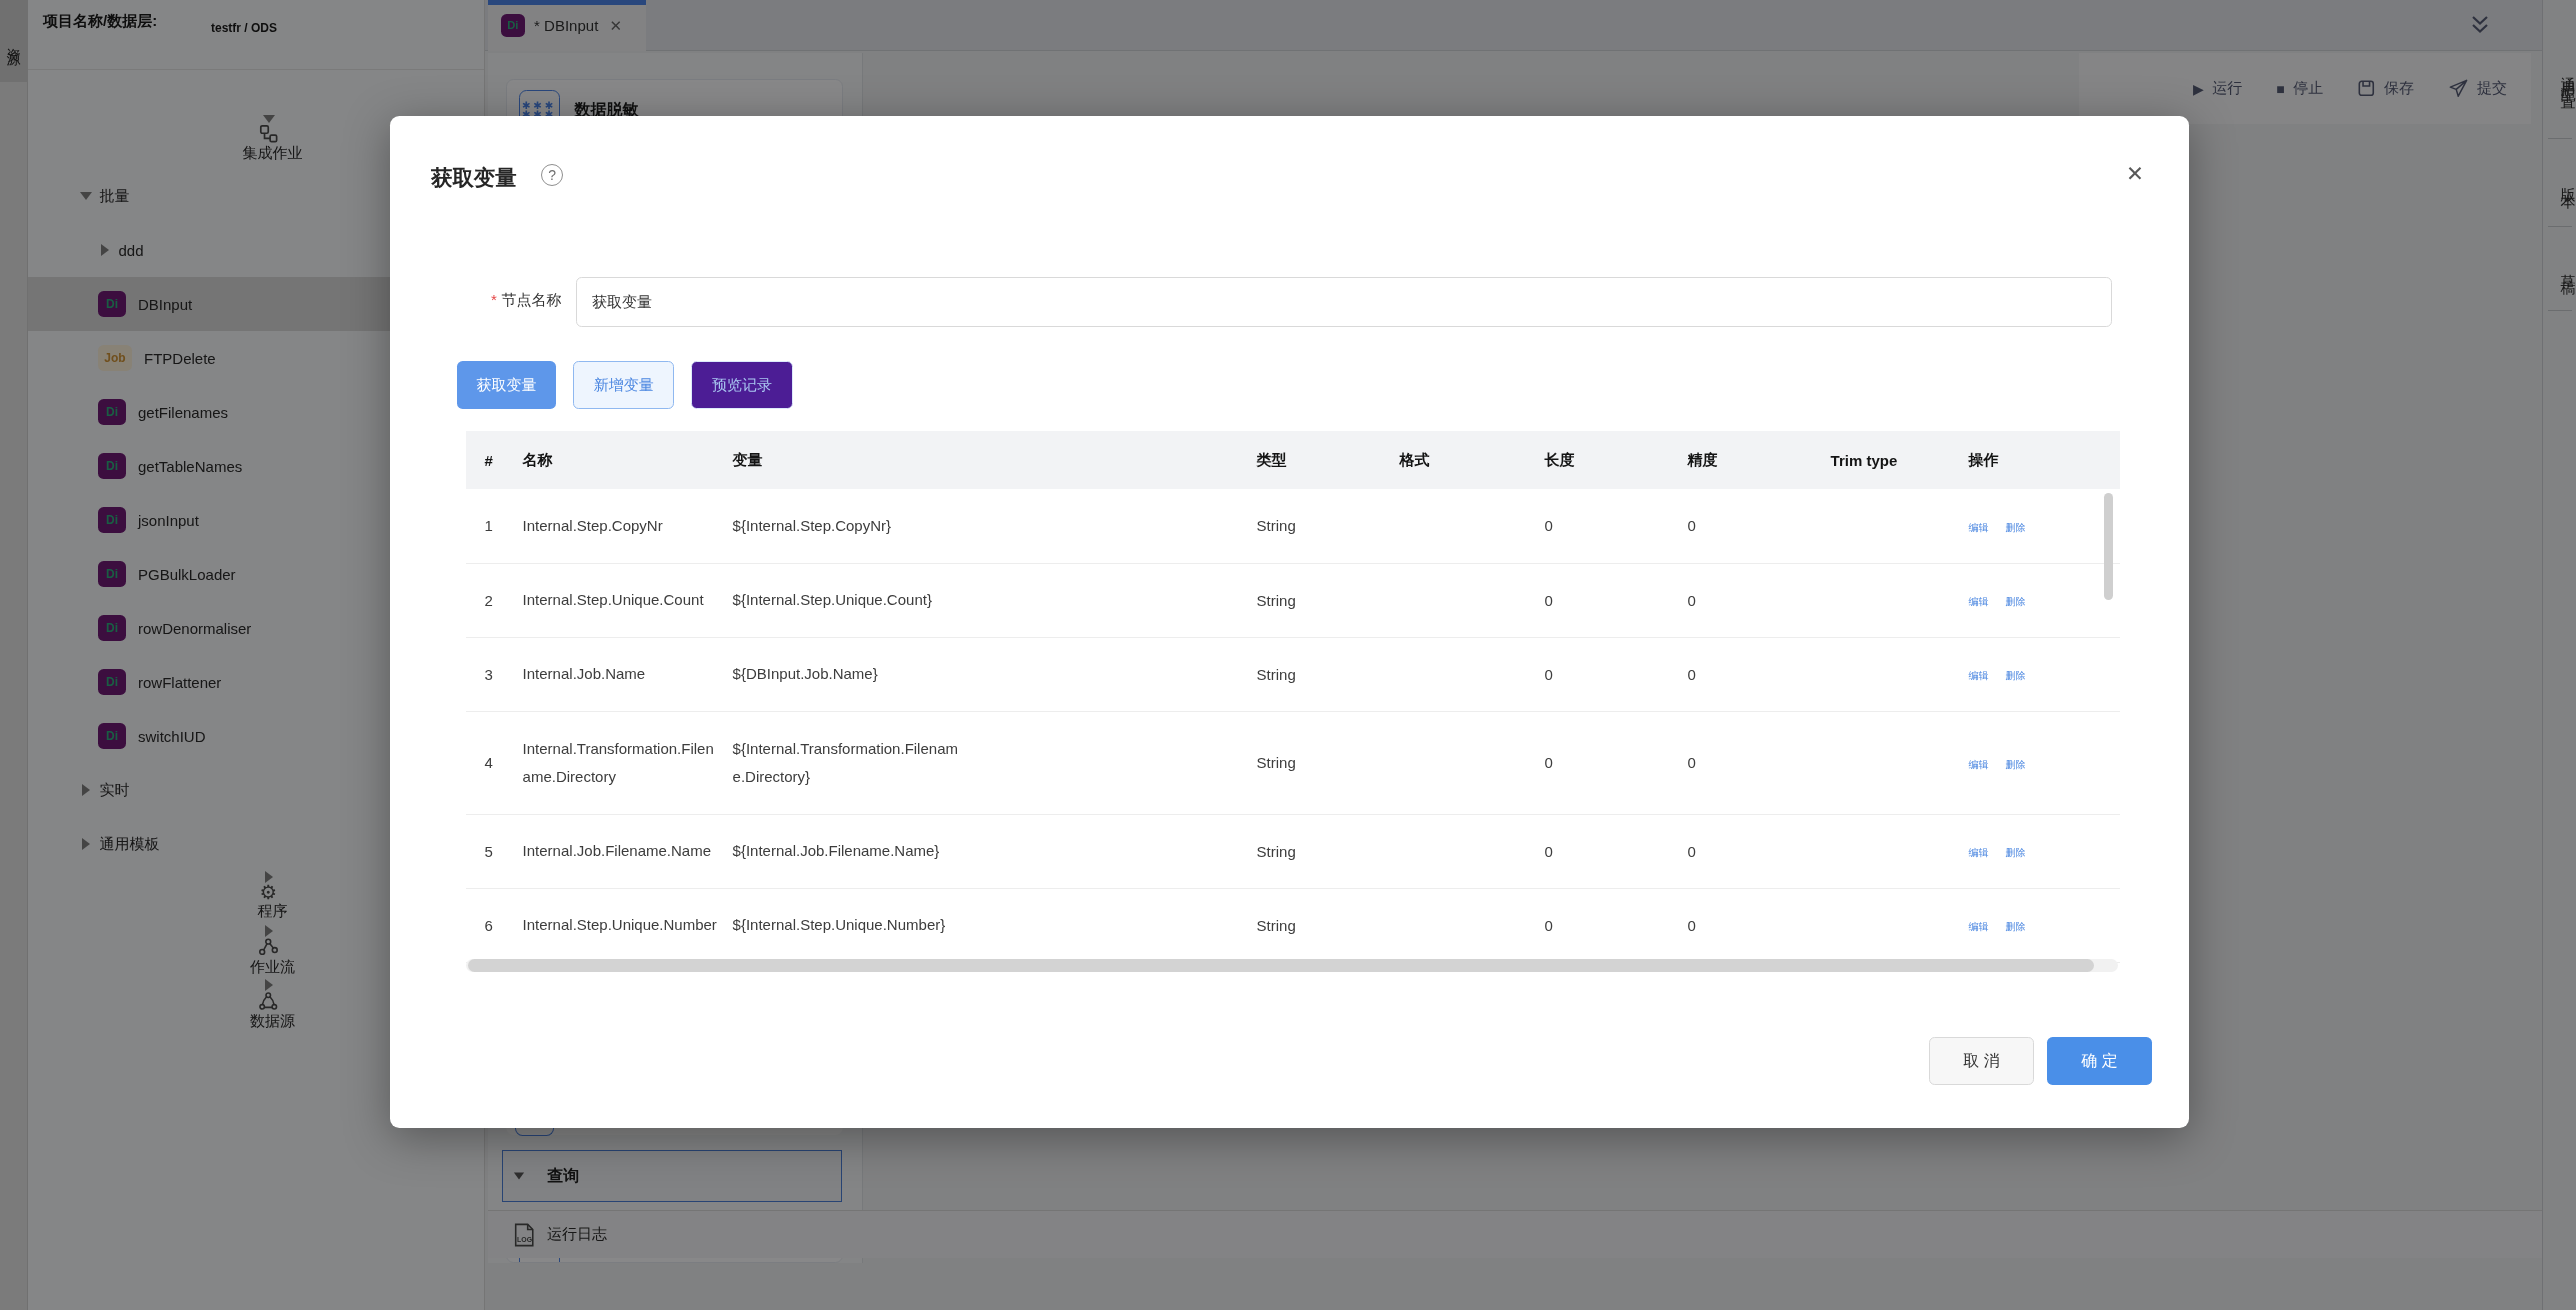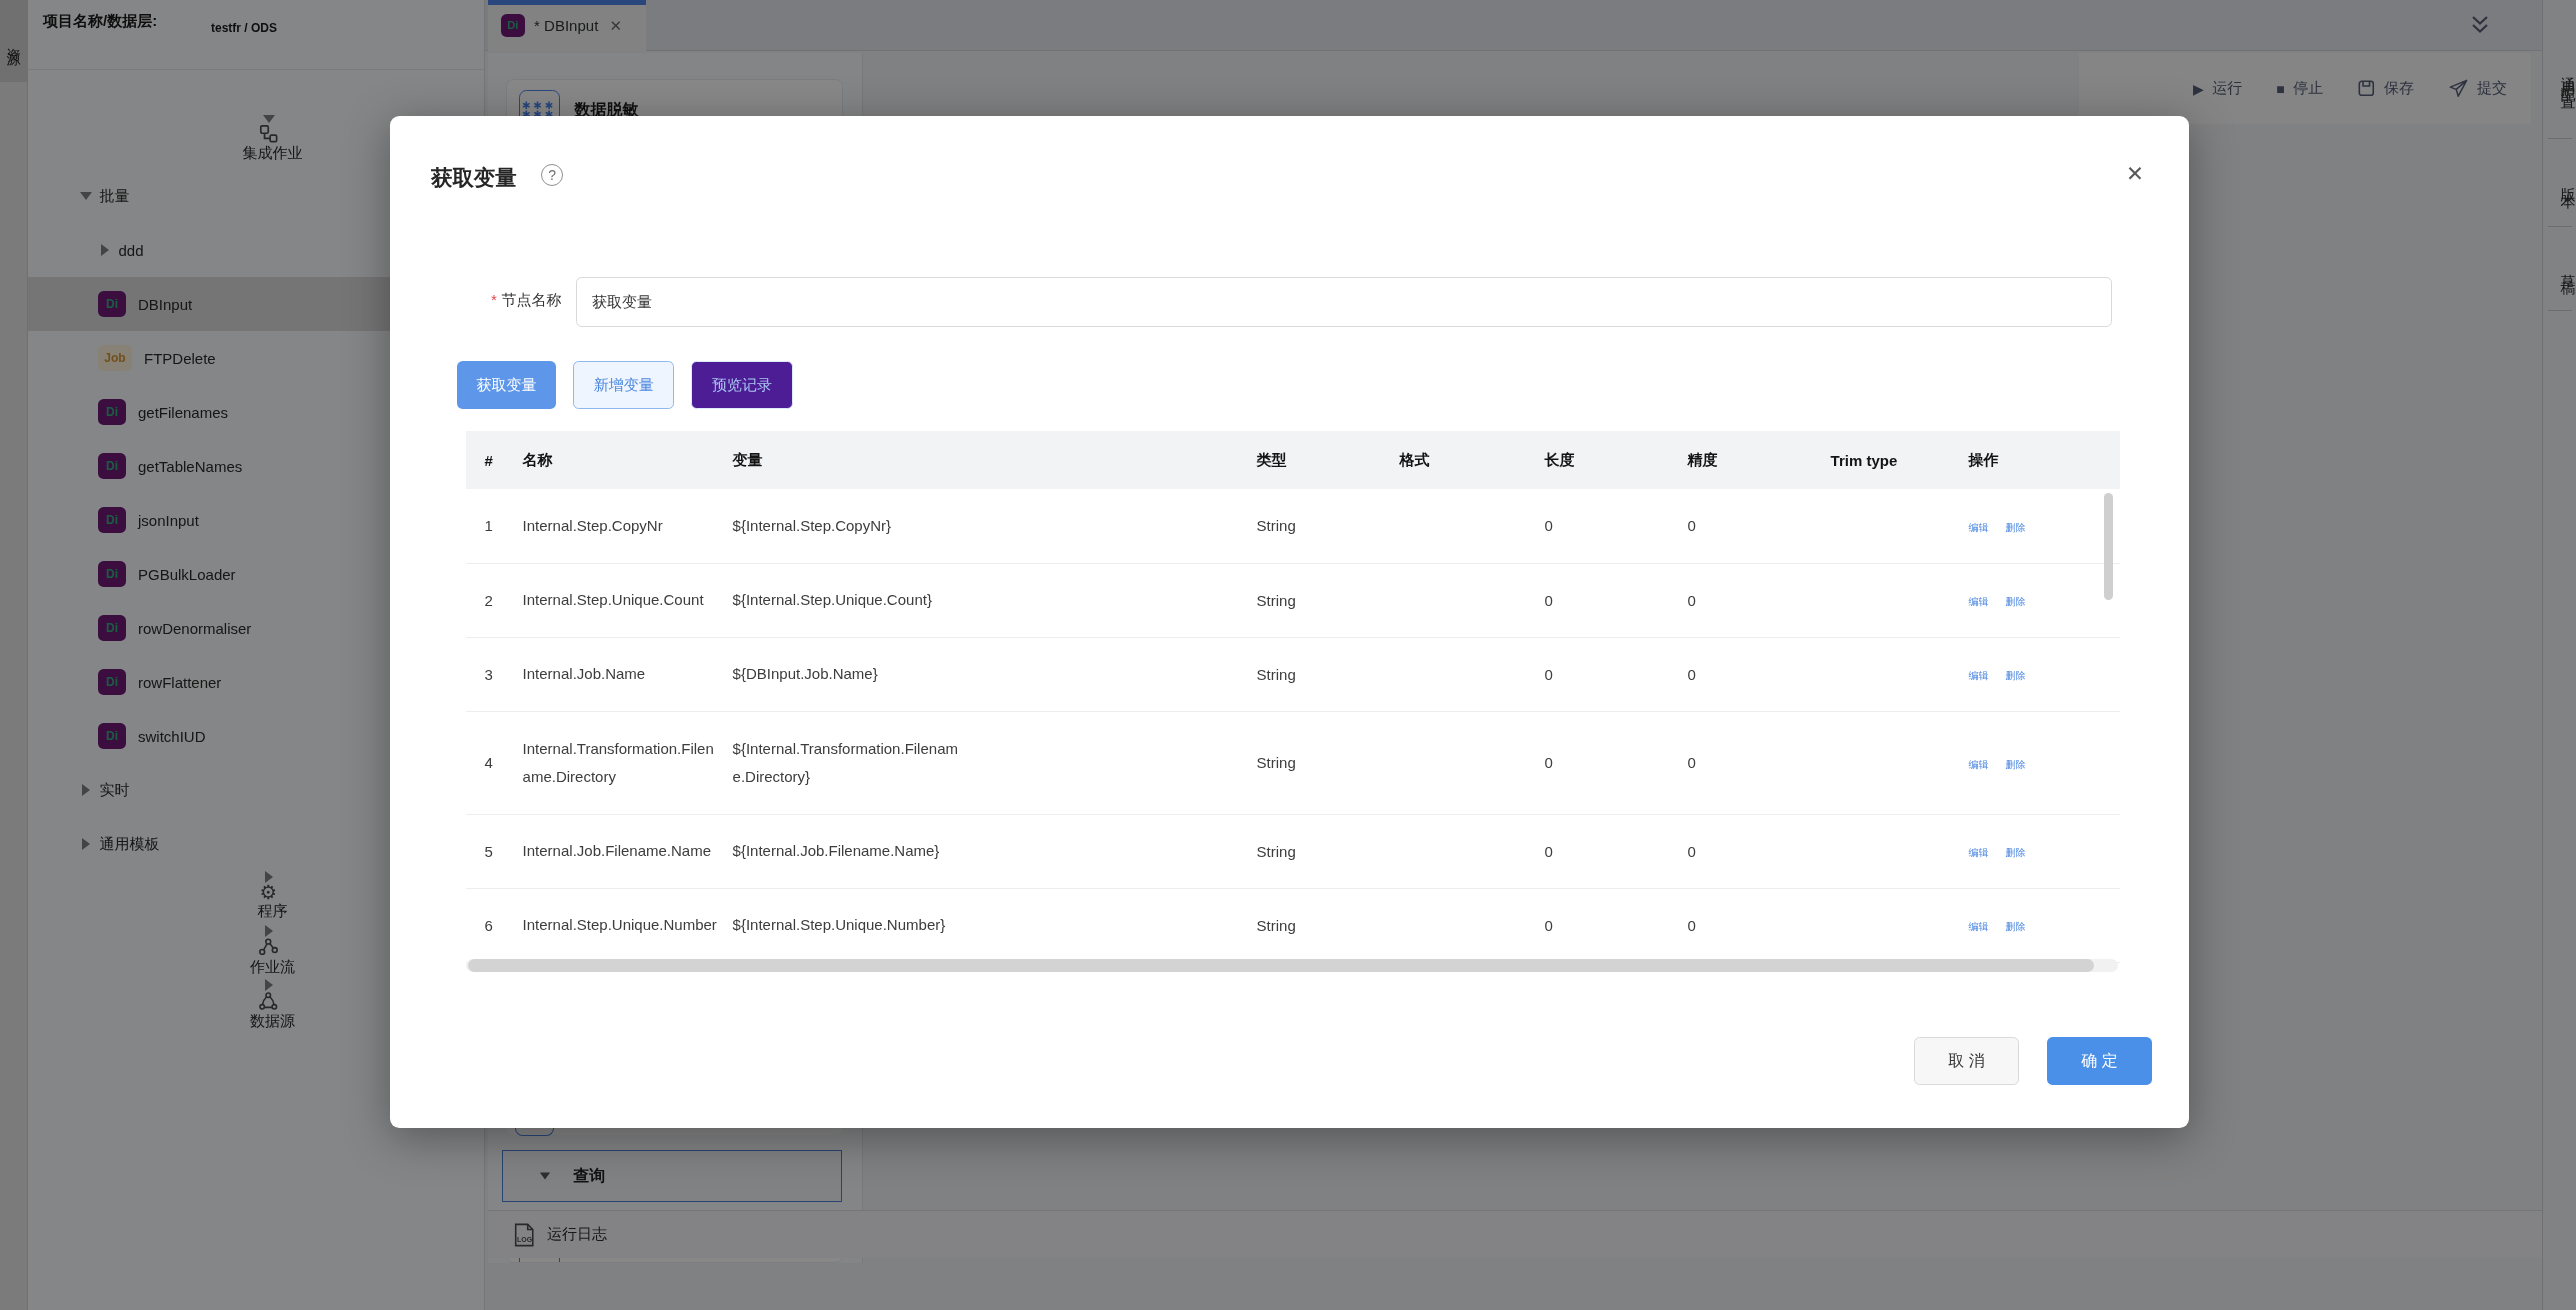--- a/index.html
+++ b/index.html
@@ -65,21 +65,21 @@
   .card-masking { top:26px; height:62px; }
   .icon-box { width:41px; height:41px; border:1.9px solid #4c84e8; border-radius:7.5px; color:#4c84e8;
     display:flex; flex-direction:column; align-items:center; justify-content:center; line-height:9.3px;
     font-size:10.3px; letter-spacing:2.8px; flex:0 0 auto; font-weight:bold; }
   .palette-card-label { font-size:16px; font-weight:bold; color:#1d1d1d; margin-left:15px; white-space:nowrap; }
 
   .hidden-sliver { position:absolute; left:18.6px; top:1047px; width:337px; height:35px; background:#fdfdfd; border-radius:0 0 7.5px 7.5px; }
   .hidden-sliver .frag { position:absolute; left:8.4px; top:3.7px; width:39px; height:32px; border:1.9px solid #4c84e8; border-radius:0 0 7.5px 7.5px; border-top:none; }
 
   .group-query { position:absolute; left:14px; top:1097px; width:340px; height:52px; border:1.9px solid #4b7fd6;
-    background:#eef0f4; display:flex; align-items:center; padding-left:36px; }
+    background:#eef0f4; display:flex; align-items:center; padding-left:10px; }
   .group-query .caret-down { border-top-color:#555; transform:scale(.85); }
   .group-query-label { font-size:16px; font-weight:bold; color:#222; margin-left:22.4px; }
 
   .card-rest { top:1170px; height:40px; align-items:flex-start; padding-top:8.4px; }
   .card-rest .icon-box { font-size:16px; letter-spacing:0; font-weight:normal; }
 
   .log-bar { position:absolute; left:2.8px; top:1210px; width:2055px; height:48px; background:#f2f3f5; border-top:0.9px solid #d8d8d8;
     display:flex; align-items:center; padding-left:24px; gap:11.2px; }
   .log-bar-label { font-size:15px; color:#2d2d2d; }
 
@@ -117,21 +117,21 @@
   table.vars tbody tr { border-bottom:0.9px solid #ededed; height:74px; }
   table.vars tbody tr.tall { height:103px; }
   .wrapname { display:inline-block; max-width:198px; word-break:break-all; line-height:28px; }
   .wrapvar  { display:inline-block; max-width:226px; word-break:break-all; line-height:28px; }
   .op-link { color:#4a86e0; font-size:10px; text-decoration:none; }
   .op-link + .op-link { margin-left:17px; }
   .vscroll { position:absolute; right:4.7px; top:62px; width:9.3px; height:107px; background:#cfcfcf; border-radius:4.7px; }
   .hscroll-track { position:absolute; left:0; top:528px; width:1652px; height:13px; background:#f1f1f1; border-radius:6.5px; }
   .hscroll-thumb { position:absolute; left:1.9px; top:0; width:1626px; height:13px; background:#d3d3d3; border-radius:6.5px; }
 
-  .m-footer { position:absolute; right:37px; top:921px; display:flex; gap:28px; }
+  .m-footer { position:absolute; right:37px; top:921px; display:flex; gap:13px; }
   .m-btn { width:105px; height:48px; border-radius:5.6px; font-size:16px; display:flex; align-items:center; justify-content:center; }
   .m-btn-cancel { background:#f7f7f7; border:0.9px solid #d9d9d9; color:#333; }
   .m-btn-ok { background:#4a8fe8; color:#fff; }
 
   svg { display:block; }
 </style>
 </head>
 <body>
 
 <div class="abs left-rail">

